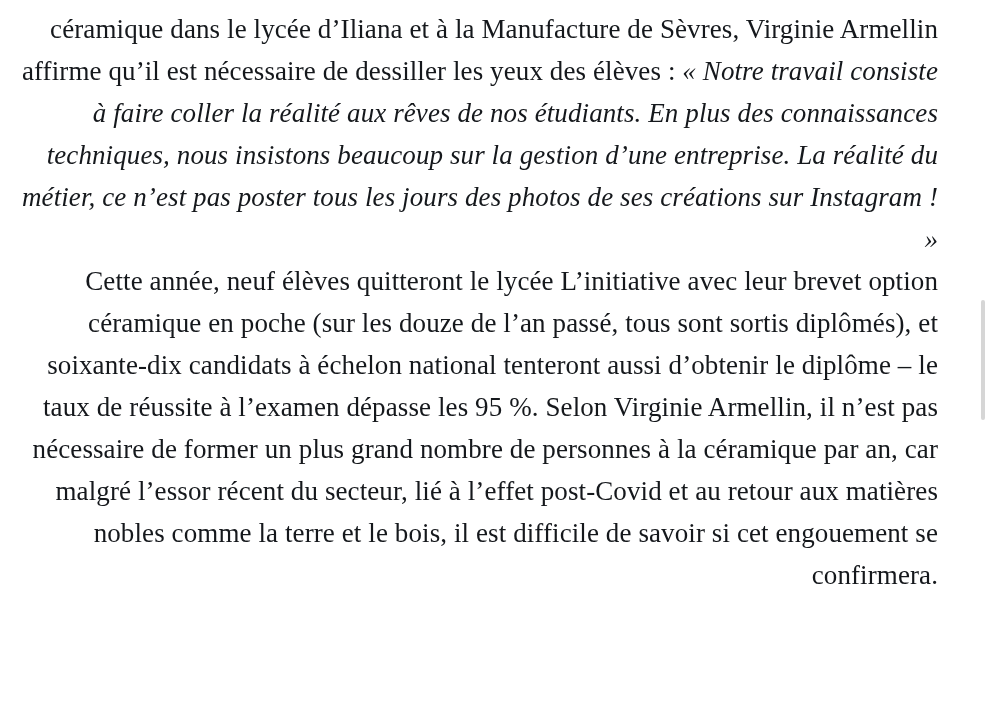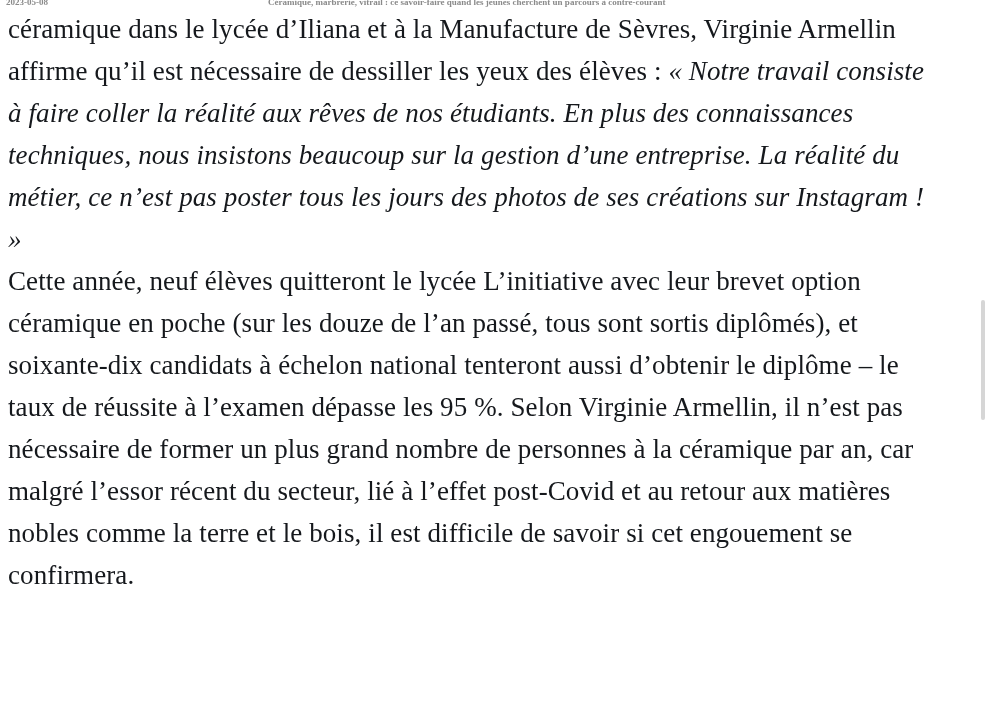--- a/index.html
+++ b/index.html
@@ -74,37 +74,33 @@
     top: 8px;
     width: 930px;
   }
 
   p.para {
     margin: 0 0 0 0;
     font-size: 27px;
     line-height: 42px;
     letter-spacing: 0.1px;
     color: #15181c;
-    text-align: left;
+    text-align: right;
   }
   p.para + p.para {
   }
   .q {
     font-style: italic;
   }
 </style>
 </head>
 <body>
 
 <div class="page">
 
-  <div class="page-header">
-    <span class="hdr-left">2023-05-08</span>
-    <span class="hdr-center">Céramique, marbrerie, vitrail : ce savoir-faire quand les jeunes cherchent un parcours à contre-courant</span>
-  </div>
 
   <div class="article">
 
     <p class="para"><span>céramique dans le lycée d’Iliana et à la Manufacture de Sèvres, Virginie Armellin affirme qu’il est nécessaire de dessiller les yeux des élèves : </span><span class="q">« Notre travail consiste à faire coller la réalité aux rêves de nos étudiants. En plus des connaissances techniques, nous insistons beaucoup sur la gestion d’une entreprise. La réalité du métier, ce n’est pas poster tous les jours des photos de ses créations sur Instagram ! »</span></p>
 
     <p class="para"><span>Cette année, neuf élèves quitteront le lycée L’initiative avec leur brevet option céramique en poche (sur les douze de l’an passé, tous sont sortis diplômés), et soixante-dix candidats à échelon national tenteront aussi d’obtenir le diplôme – le taux de réussite à l’examen dépasse les 95 %. Selon Virginie Armellin, il n’est pas nécessaire de former un plus grand nombre de personnes à la céramique par an, car malgré l’essor récent du secteur, lié à l’effet post-Covid et au retour aux matières nobles comme la terre et le bois, il est difficile de savoir si cet engouement se confirmera.</span></p>
 
   </div>
 
   <div class="scrollbar-track">

